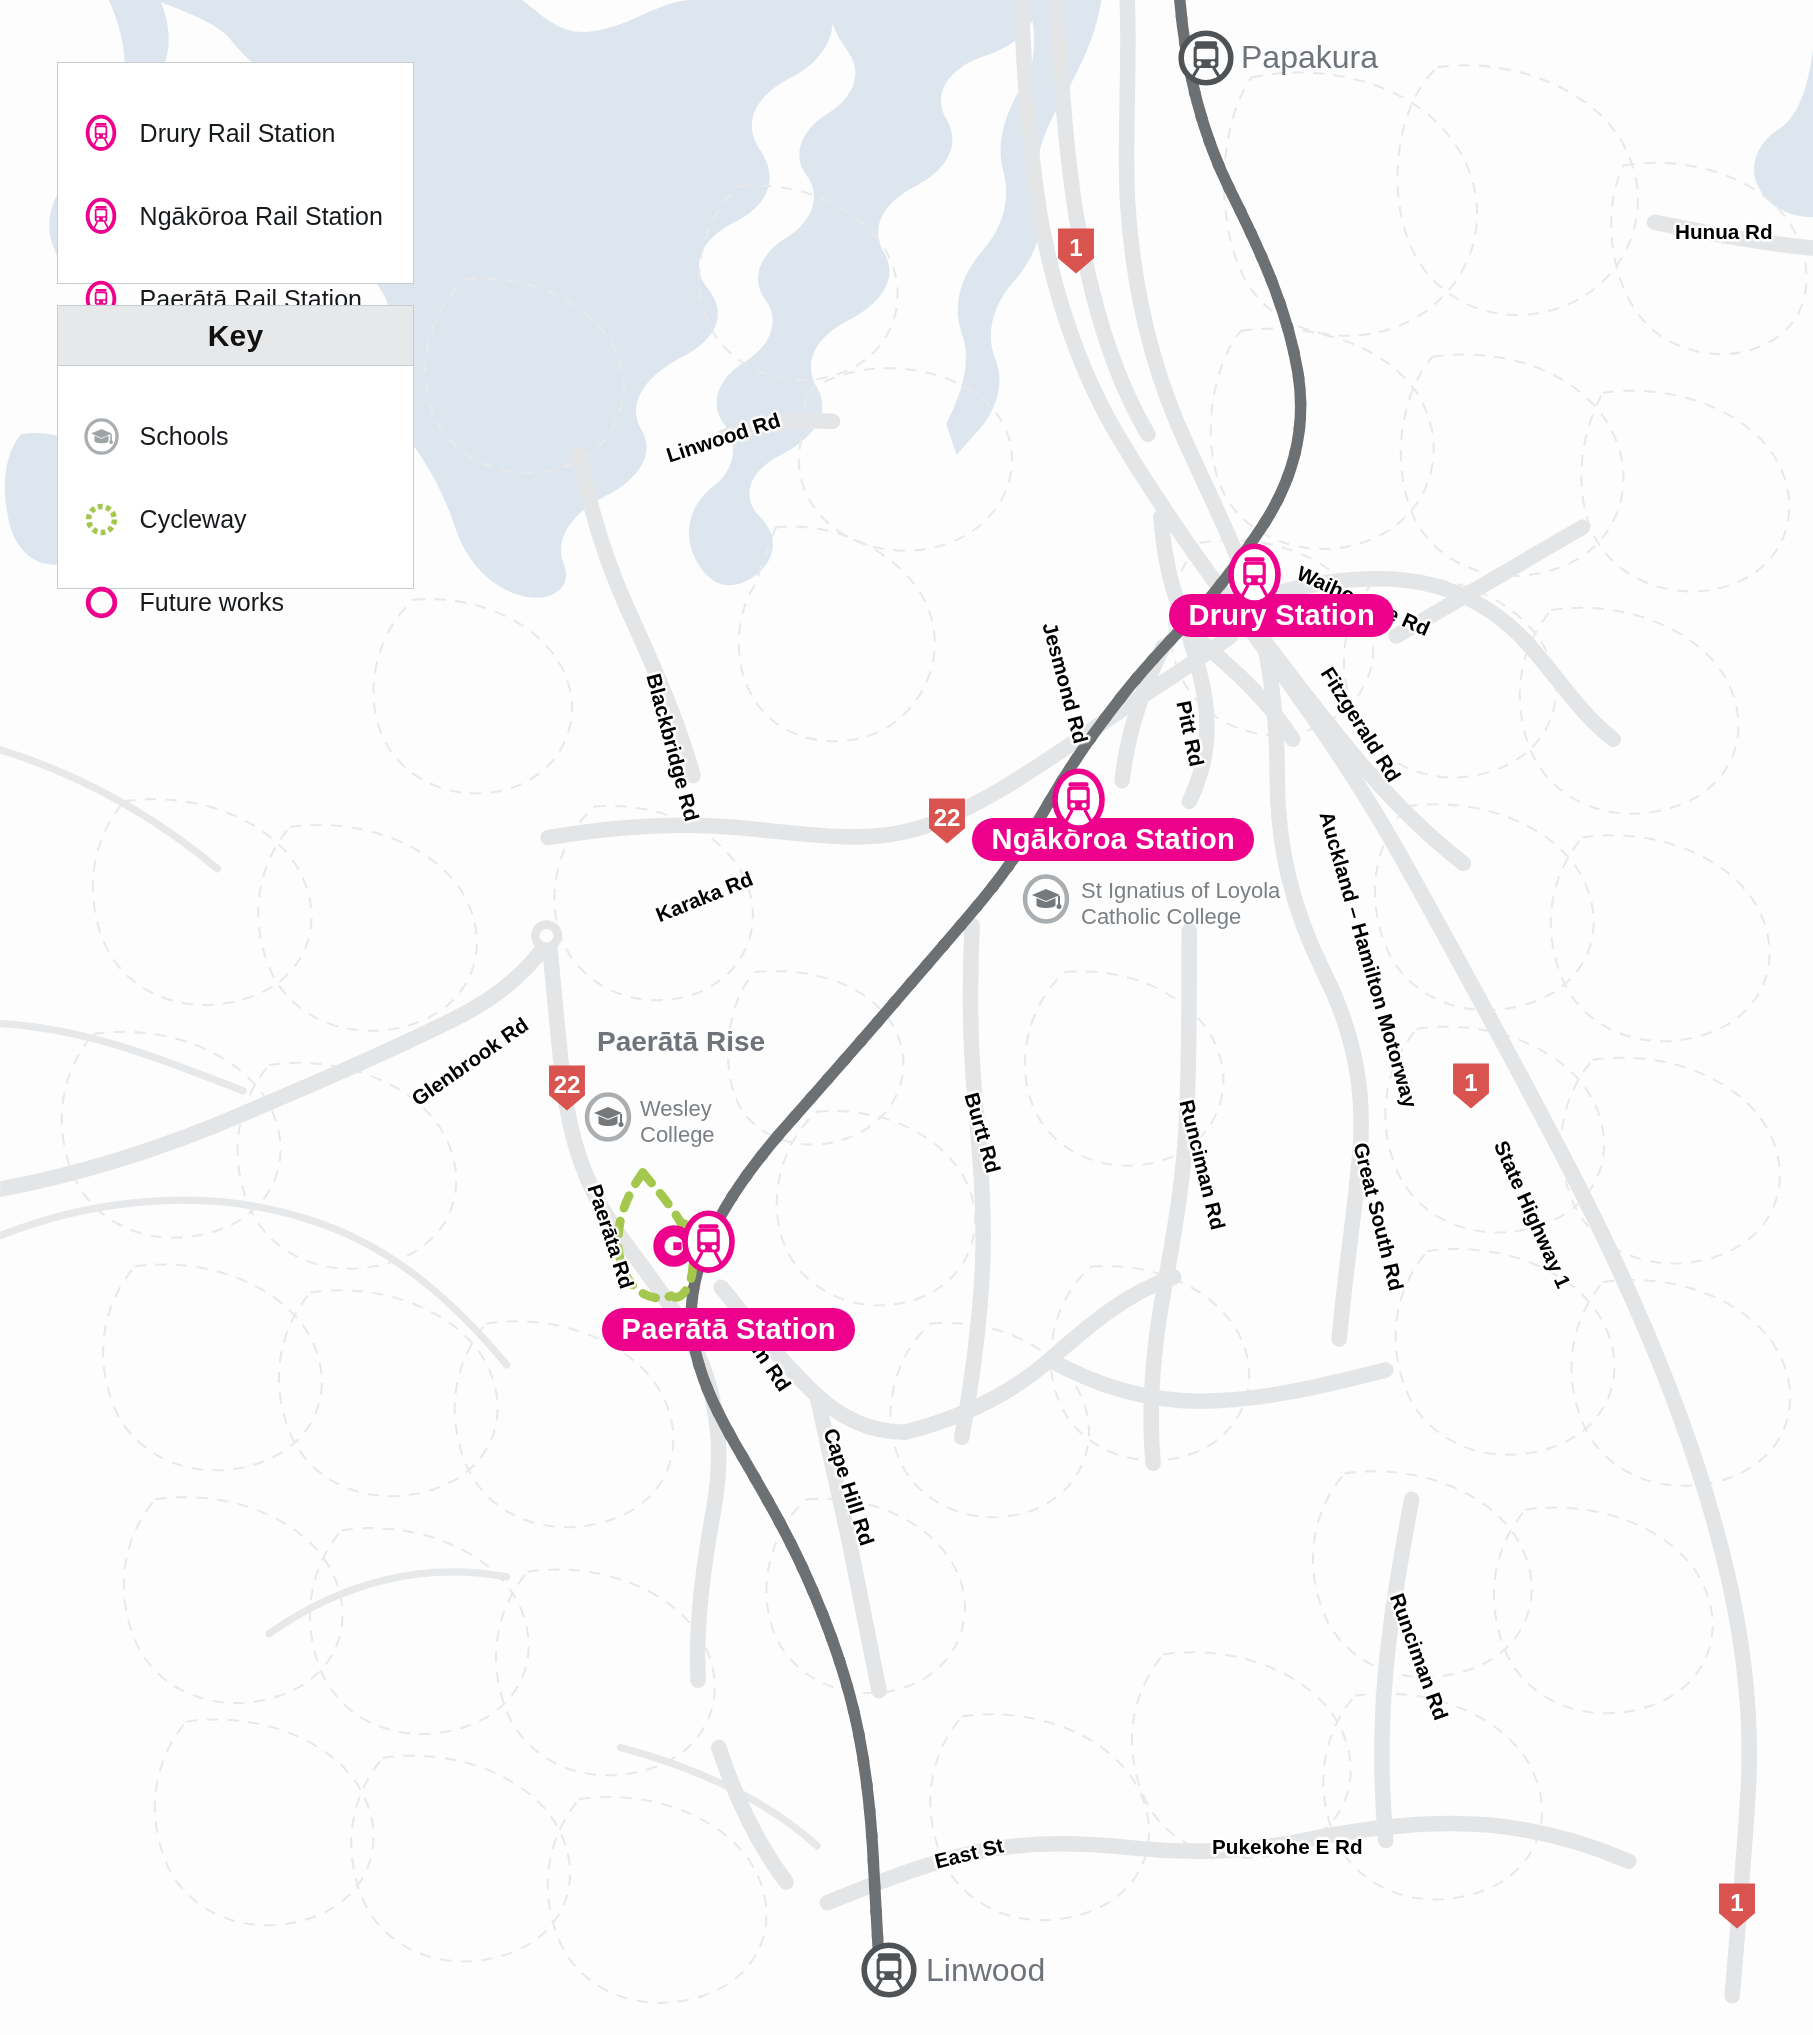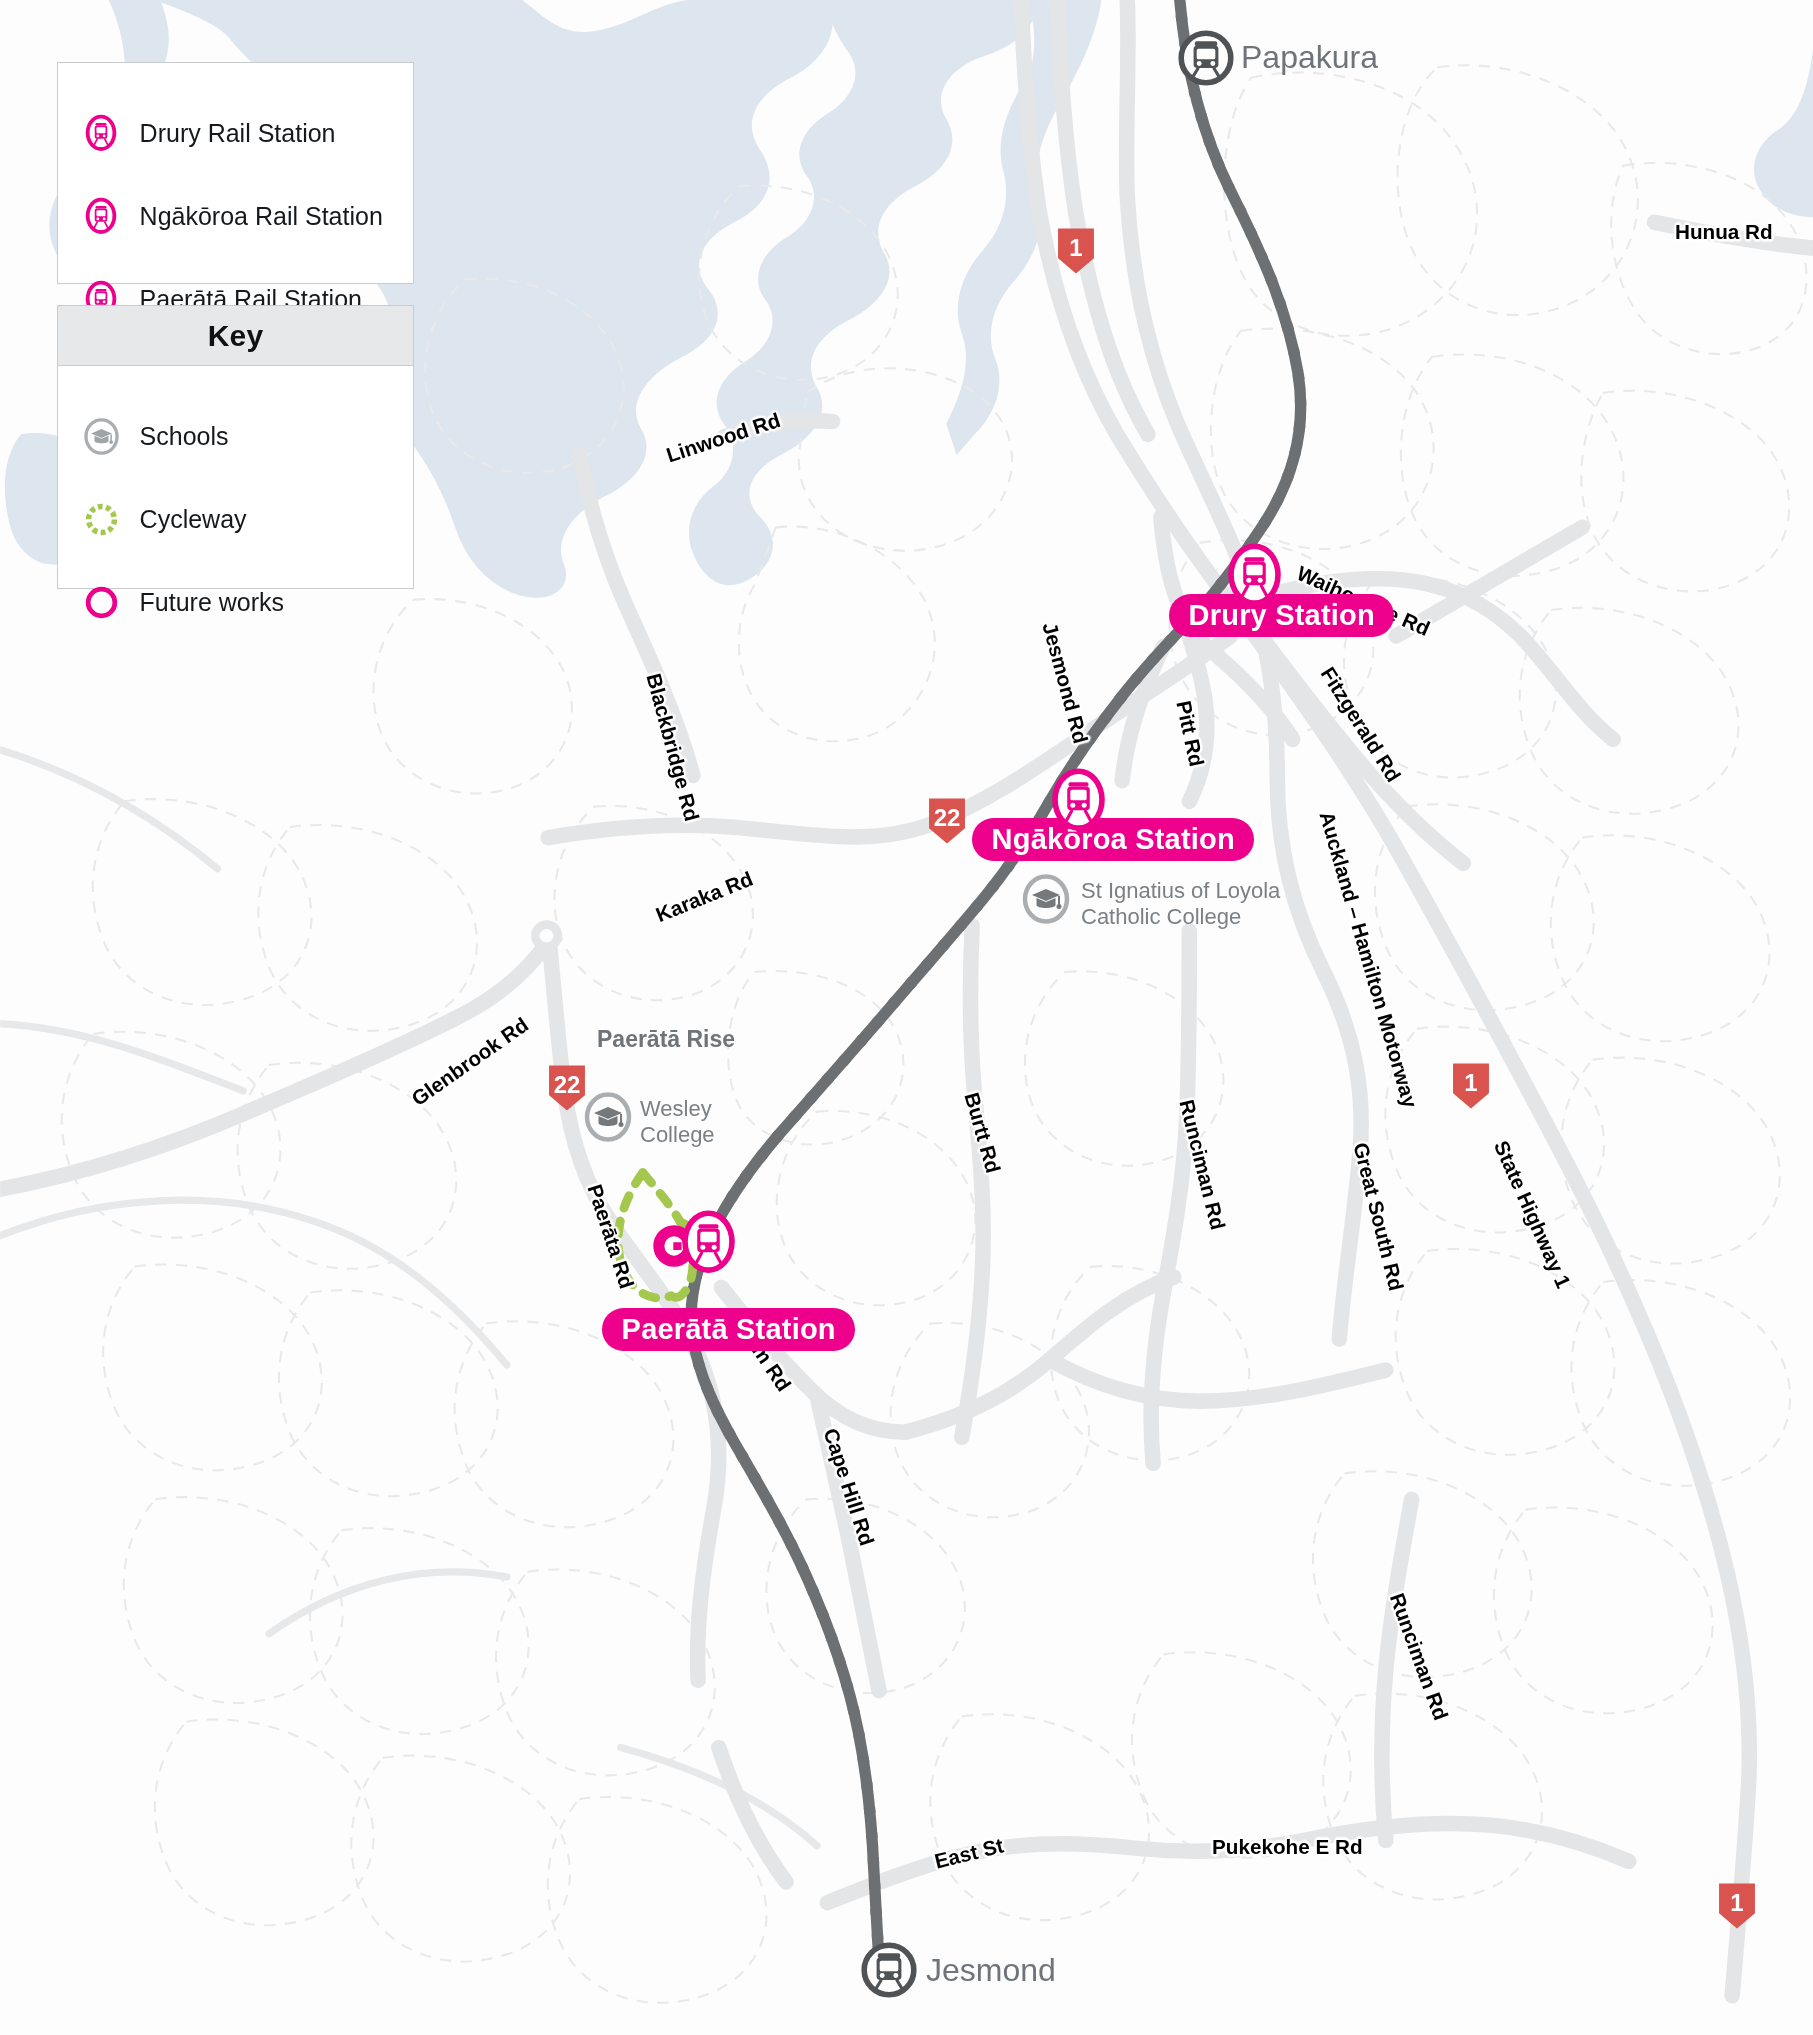--- a/index.html
+++ b/index.html
@@ -16,21 +16,21 @@
   .lrow .licon{width:38px;height:38px;flex:0 0 38px;display:flex;align-items:center;justify-content:center;}
   .lrow .ltext{margin-left:19.6px;font-size:25px;color:#16191c;white-space:nowrap;}
 
   
   .maplabel{position:absolute;white-space:nowrap;transform-origin:0 50%;}
   .roadlabel{font-size:20.7px;font-weight:bold;color:#000;
      text-shadow:
        1.6px 0 1px #fff,-1.6px 0 1px #fff,0 1.6px 1px #fff,0 -1.6px 1px #fff,
        1.6px 1.6px 1px #fff,-1.6px 1.6px 1px #fff,1.6px -1.6px 1px #fff,-1.6px -1.6px 1px #fff,
        2.6px 0 1.6px #fff,-2.6px 0 1.6px #fff,0 2.6px 1.6px #fff,0 -2.6px 1.6px #fff;}
-  .placelabel{font-size:23px;font-weight:bold;color:#6e7479;}
+  .placelabel{font-size:28px;font-weight:bold;color:#6e7479;}
   .schoollabel{font-size:22px;color:#7b8085;line-height:1.18;font-weight:400;}
   .stationlabel{font-size:32px;font-weight:normal;color:#6e7479;}
 
   
   .pill{position:absolute;background:#ec008c;border-radius:517px;
         display:flex;align-items:center;justify-content:center;
         padding:0 19.6px;height:43px;box-sizing:border-box;}
   .pill span{color:#fff;font-size:29px;font-weight:bold;letter-spacing:0.2px;white-space:nowrap;}
 </style>
 </head>
@@ -329,21 +329,21 @@
     <svg width="62" height="62" viewBox="0 0 100 100">
       <circle cx="50" cy="50" r="40" fill="#fdfdfd" stroke="#4f5356" stroke-width="9"></circle>
       <rect x="32" y="23" width="36" height="8" rx="3" fill="#4f5356"></rect>
       <rect x="30" y="30" width="40" height="36" rx="6" fill="#4f5356"></rect>
       <rect x="35" y="35" width="30" height="17" rx="3" fill="#fdfdfd"></rect>
       <circle cx="39" cy="59" r="4" fill="#fdfdfd"></circle>
       <circle cx="61" cy="59" r="4" fill="#fdfdfd"></circle>
       <path d="M37,67 L29,80 M63,67 L71,80" stroke="#4f5356" stroke-width="5" stroke-linecap="round"></path>
     </svg>
   </div>
-  <div class="maplabel stationlabel" style="left:926px;top:1952px;">Jesmond</div>
+  <div class="maplabel stationlabel" style="left:926px;top:1952px;">Linwood</div>
 
   <div class="pill" style="left:1169px;top:594px;">
     <span>Drury Station</span>
   </div>
   <div style="position:absolute;left:1223px;top:539px;">
     <svg width="63" height="72" viewBox="0 0 100 115">
       <ellipse cx="50" cy="57" rx="42" ry="50" fill="#ec008c"></ellipse>
       <ellipse cx="50" cy="57" rx="33" ry="41" fill="#fff"></ellipse>
       <rect x="34" y="29" width="32" height="7" rx="3" fill="#ec008c"></rect>
       <rect x="32" y="36" width="36" height="38" rx="6" fill="#ec008c"></rect>

